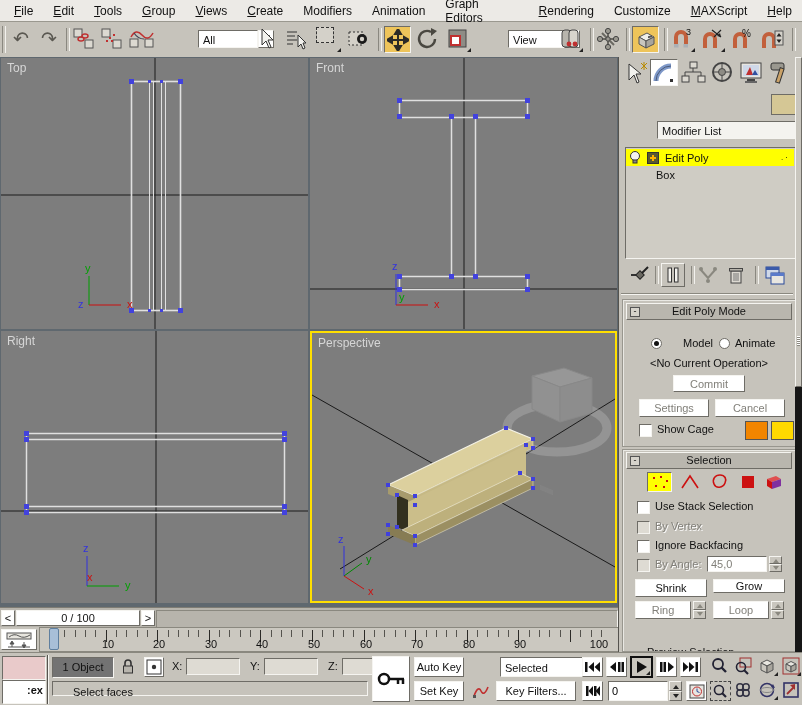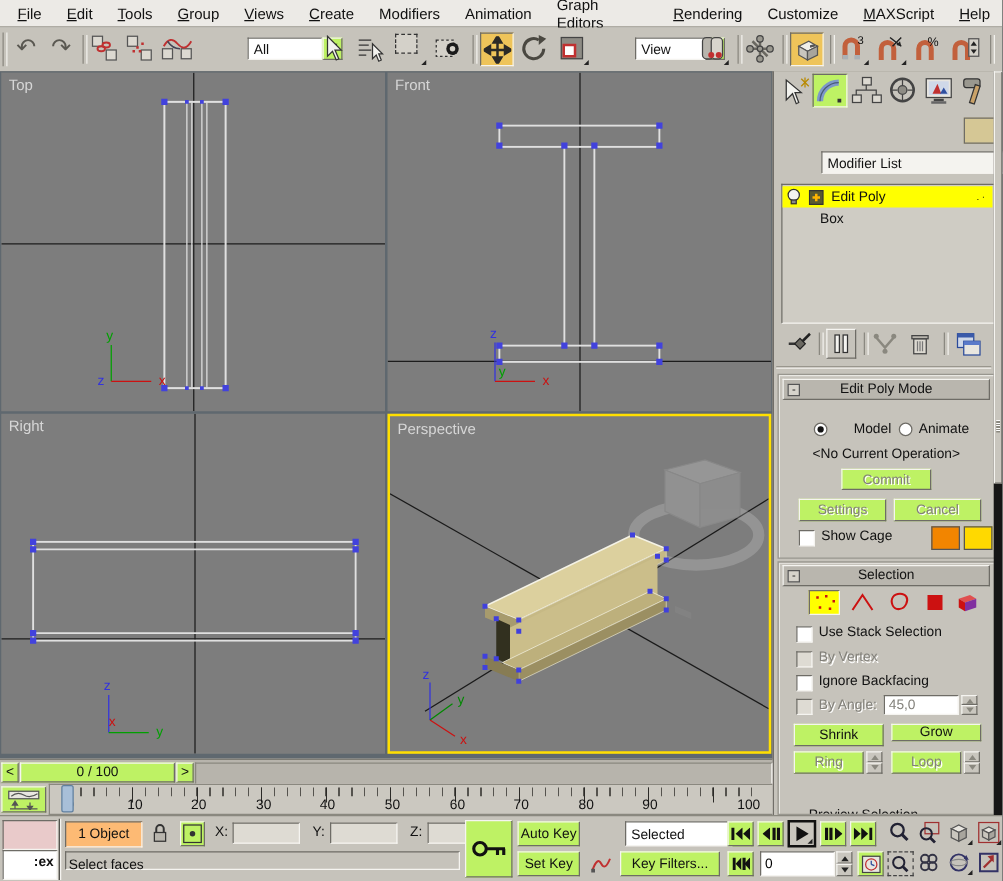--- a/index.html
+++ b/index.html
@@ -1,20 +1,20 @@
 <!DOCTYPE html>
 <html><head>
 <meta charset="utf-8">
 <style>
   html,body{margin:0;padding:0;background:#555;}
   #root{position:relative;width:802px;height:705px;background:#c6c3bb;font-family:"Liberation Sans",sans-serif;font-size:11px;color:#111;overflow:hidden;user-select:none;}
   .abs{position:absolute;}
   .sunken{border:1px solid;border-color:#6e6c66 #f5f4f0 #f5f4f0 #6e6c66;background:#fff;}
   .sunkgray{border:1px solid;border-color:#6e6c66 #f5f4f0 #f5f4f0 #6e6c66;background:#cfccc4;}
-  .btn{border:1px solid;border-color:#f5f4f0 #6e6c66 #6e6c66 #f5f4f0;background:#bef264;display:flex;align-items:center;justify-content:center;box-sizing:border-box;cursor:default;}
+  .btn{border:1px solid;border-color:#f5f4f0 #6e6c66 #6e6c66 #f5f4f0;background:#ffffff;display:flex;align-items:center;justify-content:center;box-sizing:border-box;cursor:default;}
   .btn.pressed{border-color:#6e6c66 #f5f4f0 #f5f4f0 #6e6c66;background:#eec45a;}
   .btn.dis{color:#82807a;text-shadow:1px 1px 0 #fff;}
   .vline{width:2px;border-left:1px solid #8a8880;border-right:1px solid #f2f1ed;}
   
   #menubar{left:0;top:0;width:802px;height:22px;background:#eceae6;border-bottom:1px solid #9a988f;display:flex;align-items:center;padding-left:4px;box-sizing:border-box;font-size:12px;}
   .menu-item{display:inline-block;padding:2px 10px;color:#111;}
   .menu-item.mn::first-letter{text-decoration:underline;}
   
   #toolbar{left:0;top:22px;width:802px;height:35px;background:#c6c3bb;border-bottom:1px solid #86847c;}
   .tbtn{position:absolute;top:5px;width:26px;height:26px;}
@@ -698,41 +698,41 @@
     <div class="abs" style="left:49px;top:1px;width:10px;height:22px;background:#a8bfd8;border:1px solid #5f7f9f;border-radius:2px;box-sizing:border-box;"></div>
   </div>
 
   <div id="statusbar" class="abs">
     <div class="sunken abs" style="left:2px;top:3px;width:42px;height:22px;background:#e9caca;"></div>
     <div class="sunken abs" style="left:2px;top:27px;width:42px;height:22px;overflow:hidden;">
       <span style="display:block;text-align:right;padding:3px 2px 0 0;font-weight:bold;">:ex</span>
     </div>
     <div class="abs" style="left:47px;top:2px;width:0;height:49px;border-left:1px solid #55534e;border-right:1px solid #f5f4f0;"></div>
 
-    <div class="sunkgray abs" style="left:52px;top:4px;width:60px;height:19px;text-align:center;line-height:18px;background:#fdba74;"><span>1 Object</span></div>
+    <div class="sunkgray abs" style="left:52px;top:4px;width:60px;height:19px;text-align:center;line-height:18px;background:#737373;"><span>1 Object</span></div>
     <div class="abs" style="left:118px;top:4px;width:20px;height:20px;">
       <svg class="icon" width="20" height="20">
           <path d="M7 9 V6 a3 3 0 0 1 6 0 V9" fill="none" stroke="#333" stroke-width="1.6"></path>
           <rect x="5.5" y="9" width="9" height="7" fill="#b8b5ad" stroke="#333"></rect>
         </svg>
     </div>
     <div class="btn abs" style="left:144px;top:4px;width:20px;height:20px;">
       <svg class="icon" width="16" height="16">
           <rect x="1" y="1" width="14" height="14" fill="none" stroke="#333"></rect>
           <circle cx="8" cy="8" r="2.2" fill="#333"></circle>
         </svg>
     </div>
     <span class="lbl" style="left:172px;top:7px;">X:</span>
     <input class="field abs" style="left: 186px; top: 5px; width: 54px; height: 17px; background: rgb(222, 219, 211);" value="">
     <span class="lbl" style="left:250px;top:7px;">Y:</span>
     <input class="field abs" style="left: 264px; top: 5px; width: 54px; height: 17px; background: rgb(222, 219, 211);" value="">
     <span class="lbl" style="left:328px;top:7px;">Z:</span>
     <input class="field abs" style="left: 342px; top: 5px; width: 44px; height: 17px; background: rgb(222, 219, 211);" value="">
 
-    <div class="sunkgray abs" style="left:52px;top:28px;width:316px;height:15px;line-height:20px;padding-left:2px;box-sizing:border-box;background:#c6c3bb;"><span>Select faces</span></div>
+    <div class="sunkgray abs" style="left:52px;top:28px;width:316px;height:15px;line-height:20px;padding-left:20px;box-sizing:border-box;background:#c6c3bb;"><span>Select faces</span></div>
 
     <div class="btn abs" style="left:372px;top:3px;width:38px;height:46px;">
       <svg class="icon" width="30" height="22">
           <circle cx="8" cy="11" r="5" fill="none" stroke="#111" stroke-width="2.5"></circle>
           <line x1="13" y1="11" x2="28" y2="11" stroke="#111" stroke-width="2.5"></line>
           <line x1="22" y1="11" x2="22" y2="16" stroke="#111" stroke-width="2.5"></line>
           <line x1="27" y1="11" x2="27" y2="16" stroke="#111" stroke-width="2.5"></line>
         </svg>
     </div>
 

